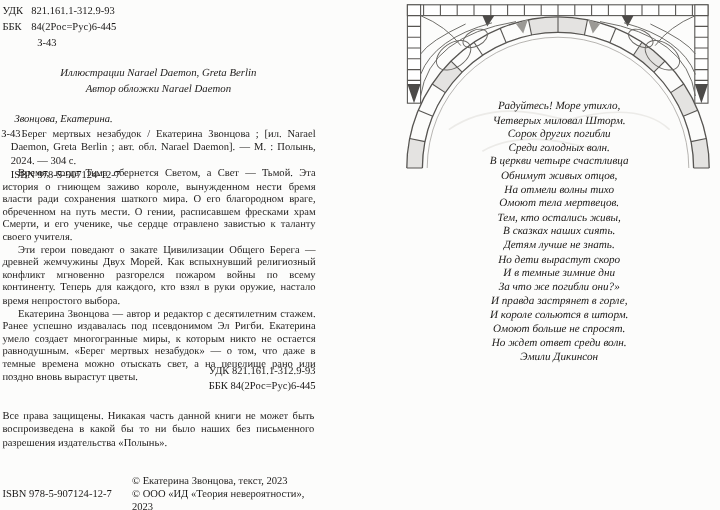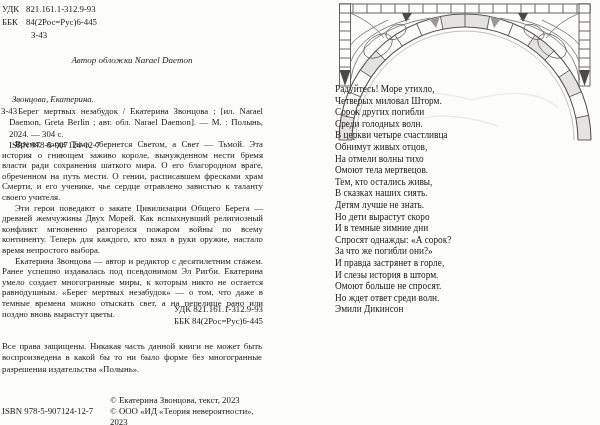--- a/index.html
+++ b/index.html
@@ -24,38 +24,39 @@
   .catalog .cat-isbn{margin-left:9px;}
   .annotation{position:absolute;left:2px;top:139px;width:261px;}
   .annotation p{margin:0;text-indent:13px;text-align:justify;line-height:10.6px;}
   .udk-repeat{position:absolute;left:0;top:304px;width:263px;text-align:right;line-height:11.5px;}
   .rights{position:absolute;left:2px;top:341px;width:260px;text-align:justify;line-height:11.3px;}
   .foot-isbn{position:absolute;left:2px;top:406px;}
   .foot-c1{position:absolute;left:110px;top:395px;}
   .foot-c2{position:absolute;left:110px;top:406px;}
   
   .arch{position:absolute;left:332px;top:0;width:268px;height:142px;}
-  .poem{position:absolute;left:335px;top:84px;width:262px;text-align:left;
-        font-size:9.3px;line-height:11.6px;color:#23211f;}
+  .poem{position:absolute;left:335px;top:84px;width:262px;text-align:center;
+        font-style:italic;font-size:9.3px;line-height:11.6px;color:#23211f;}
   .poem-attr{}
 </style>
 </head>
 <body>
 
 <div class="page-left">
 
   <div class="kv kv-udk">
     <span class="lbl">УДК</span><span>821.161.1-312.9-93</span>
   </div>
   <div class="kv kv-bbk">
     <span class="lbl">ББК</span><span>84(2Рос=Рус)6-445</span>
   </div>
   <div class="sign-top">З-43</div>
 
   <div class="credits">
+    <div>Иллюстрации Narael Daemon, Greta Berlin</div>
     <div>Автор обложки Narael Daemon</div>
   </div>
 
   <div class="catalog">
     <div class="cat-author">Звонцова, Екатерина.</div>
     <div class="cat-entry">
       <span class="cat-sign">З-43</span>
       <p>Берег мертвых незабудок / Екатерина Звонцова ; [ил. Narael Daemon, Greta Berlin ; авт. обл. Narael Daemon]. — М. : Полынь, 2024. — 304 с.</p>
     </div>
     <div class="cat-isbn">ISBN 978-5-907124-12-7</div>
@@ -65,21 +66,21 @@
     <p>Время, когда Тьма обернется Светом, а Свет — Тьмой. Эта история о гниющем заживо короле, вынужденном нести бремя власти ради сохранения шаткого мира. О его благородном враге, обреченном на путь мести. О гении, расписавшем фресками храм Смерти, и его ученике, чье сердце отравлено завистью к таланту своего учителя.</p>
     <p>Эти герои поведают о закате Цивилизации Общего Берега — древней жемчужины Двух Морей. Как вспыхнувший религиозный конфликт мгновенно разгорелся пожаром войны по всему континенту. Теперь для каждого, кто взял в руки оружие, настало время непростого выбора.</p>
     <p>Екатерина Звонцова — автор и редактор с десятилетним стажем. Ранее успешно издавалась под псевдонимом Эл Ригби. Екатерина умело создает многогранные миры, к которым никто не остается равнодушным. «Берег мертвых незабудок» — о том, что даже в темные времена можно отыскать свет, а на пепелище рано или поздно вновь вырастут цветы.</p>
   </div>
 
   <div class="udk-repeat">
     <div>УДК 821.161.1-312.9-93</div>
     <div>ББК 84(2Рос=Рус)6-445</div>
   </div>
 
-  <div class="rights">Все права защищены. Никакая часть данной книги не может быть воспроизведена в какой бы то ни было форме без многогранные разрешения издательства «Полынь».</div>
+  <div class="rights">Все права защищены. Никакая часть данной книги не может быть воспроизведена в какой бы то ни было наших без письменного разрешения издательства «Полынь».</div>
 
   <div class="foot-isbn">ISBN 978-5-907124-12-7</div>
   <div class="foot-c1">© Екатерина Звонцова, текст, 2023</div>
   <div class="foot-c2">© ООО «ИД «Теория невероятности», 2023</div>
 </div>
 
 <svg class="arch" viewBox="0 0 268 142" xmlns="http://www.w3.org/2000/svg" aria-hidden="true">
 
   <g stroke="#ecebe8" stroke-width="1.4" fill="none">
     <path d="M42,108 C80,82 122,96 140,100 C170,92 205,88 226,108"></path>
@@ -199,20 +200,19 @@
   <div>Среди голодных волн.</div>
   <div>В церкви четыре счастливца</div>
   <div>Обнимут живых отцов,</div>
   <div>На отмели волны тихо</div>
   <div>Омоют тела мертвецов.</div>
   <div>Тем, кто остались живы,</div>
   <div>В сказках наших сиять.</div>
   <div>Детям лучше не знать.</div>
   <div>Но дети вырастут скоро</div>
   <div>И в темные зимние дни</div>
-  <div>Спросят однажды: «А сорок?</div>
   <div>За что же погибли они?»</div>
   <div>И правда застрянет в горле,</div>
-  <div>И слезы история в шторм.</div>
+  <div>И короле сольются в шторм.</div>
   <div>Омоют больше не спросят.</div>
   <div>Но ждет ответ среди волн.</div>
   <div class="poem-attr">Эмили Дикинсон</div>
 </div>
 
 </body></html>

